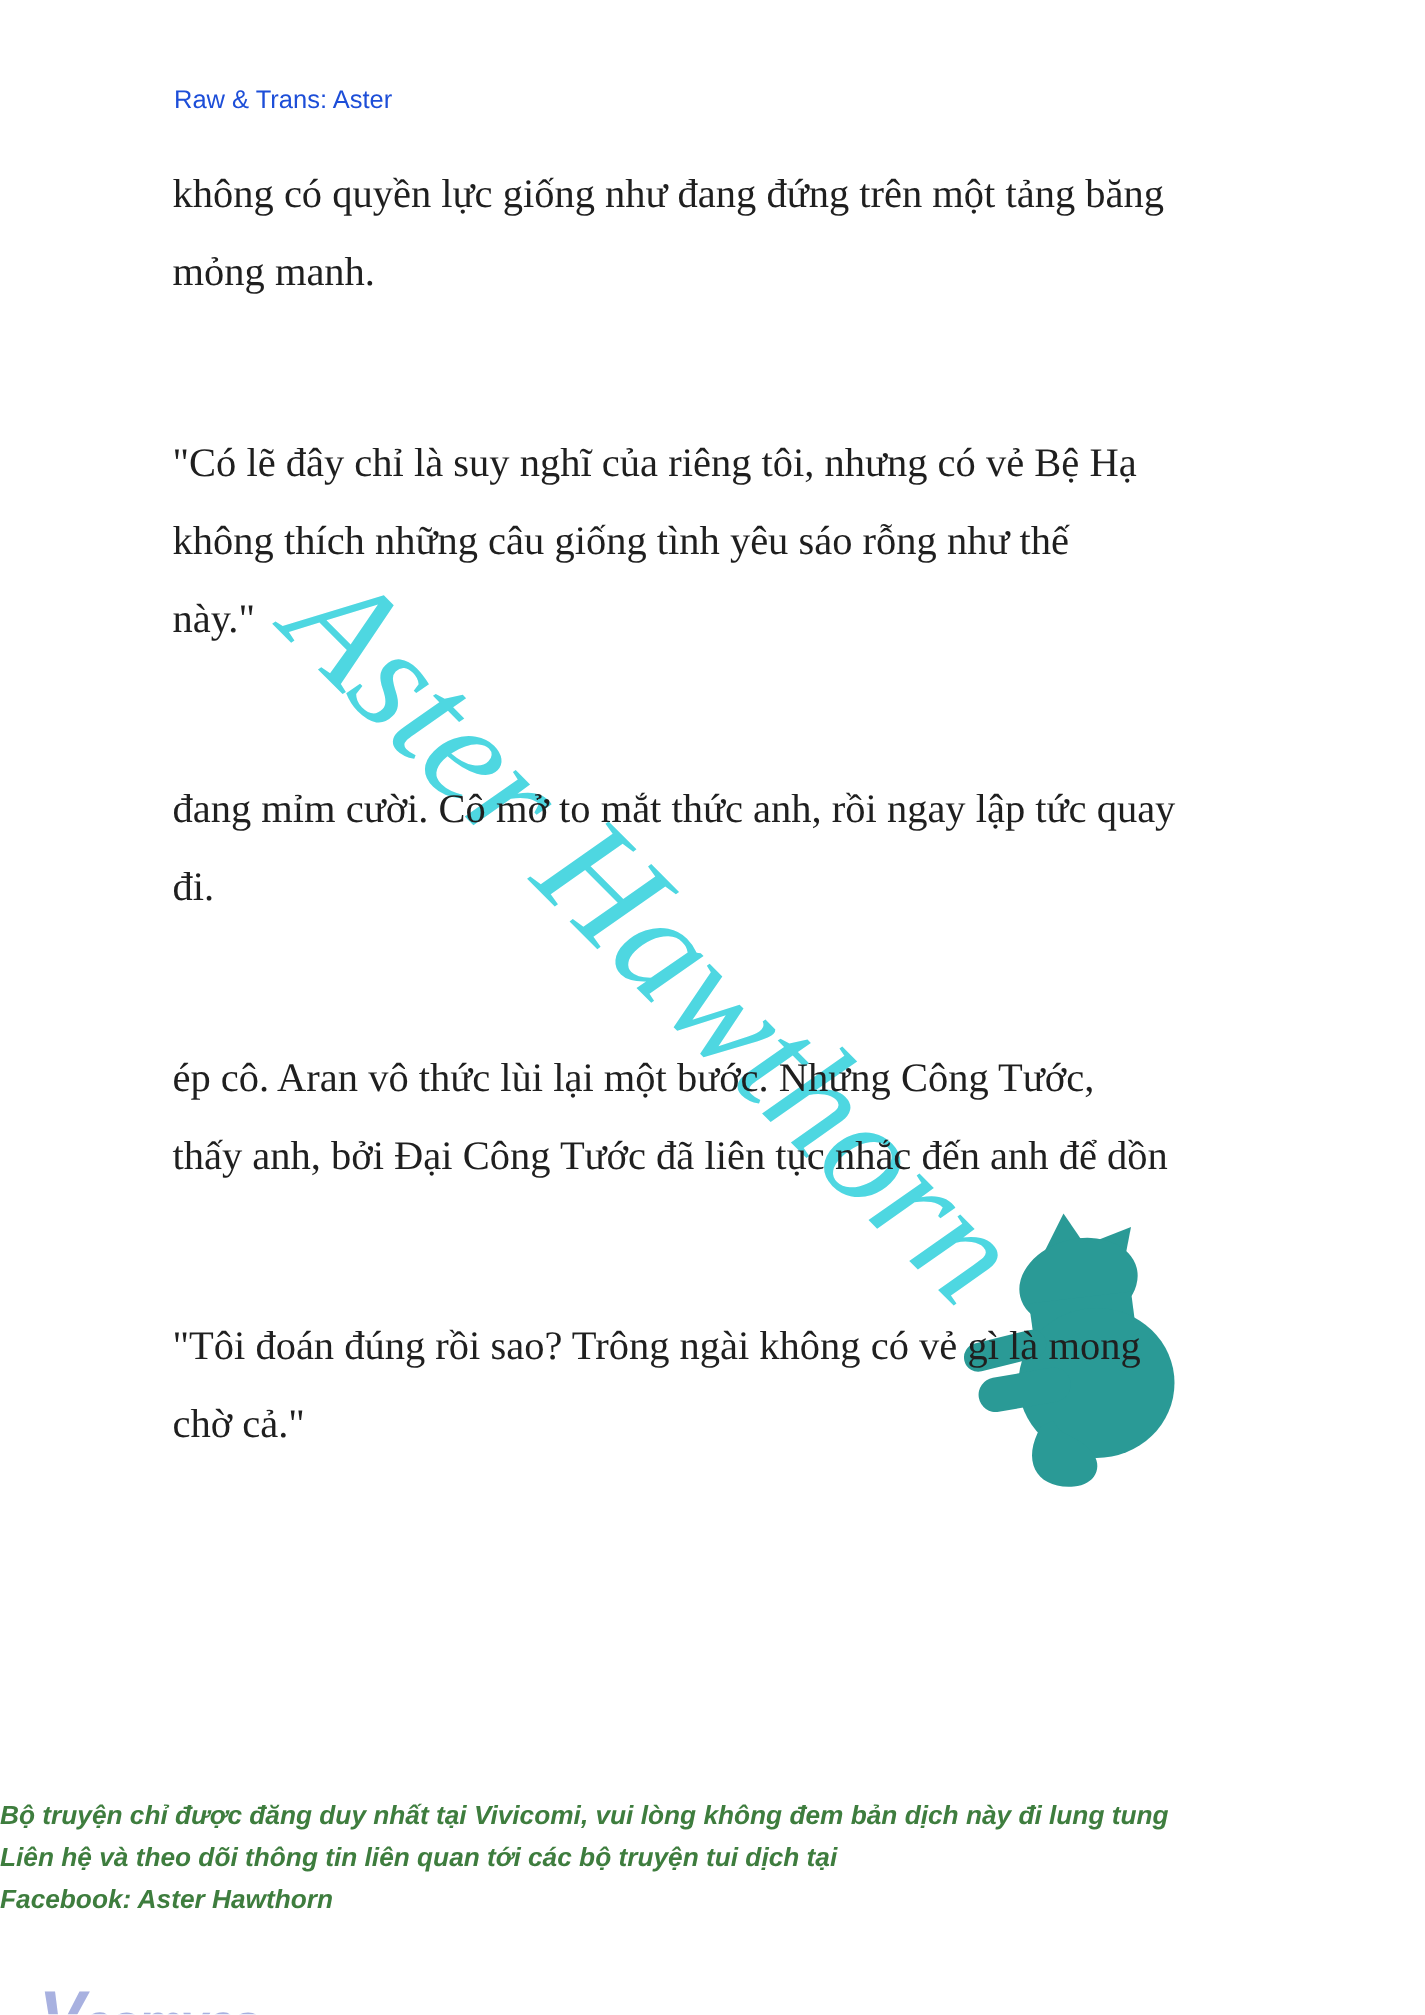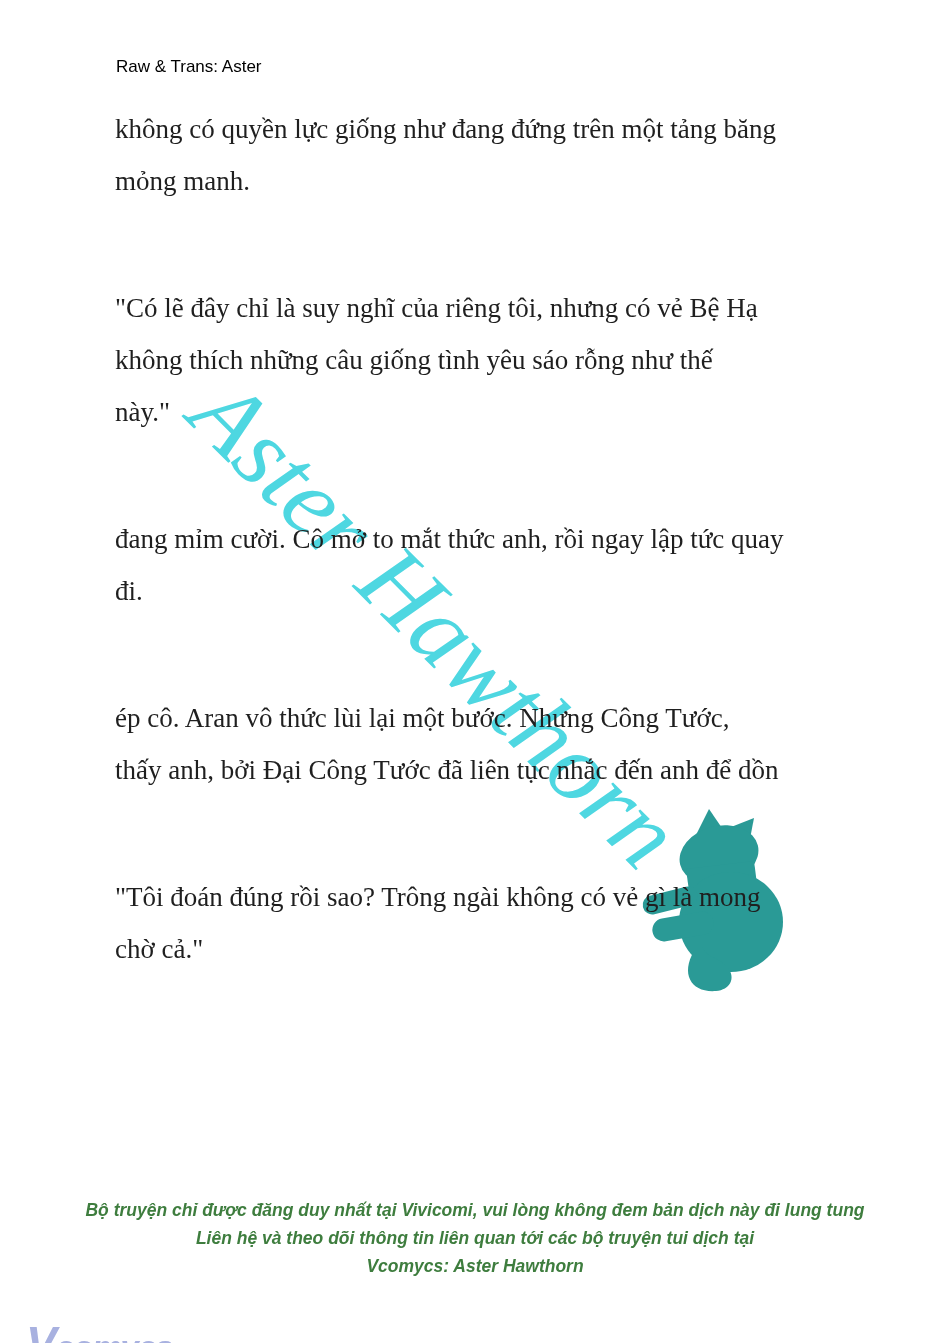--- a/index.html
+++ b/index.html
@@ -6,21 +6,21 @@
   .page{
     position:relative;
     width:950px;height:1343px;
     background:#ffffff;
     overflow:hidden;
     font-family:"Liberation Serif","DejaVu Serif",serif;
   }
   .header{
     position:absolute;left:116px;top:57px;
     font-family:"Liberation Sans","DejaVu Sans",sans-serif;
-    font-size:17px;color:#000000;white-space:nowrap;
+    font-size:17px;color:#1d4ed8;white-space:nowrap;
   }
   .watermark{
     position:absolute;left:244px;top:361px;
     transform:rotate(45deg);transform-origin:0 0;
     font-family:"Liberation Serif","DejaVu Serif",serif;
     font-style:italic;
     font-size:100px;line-height:1;
     color:var(--watermark,#4ed7e1);
     white-space:nowrap;
     z-index:1;
@@ -33,21 +33,21 @@
   .content{
     position:absolute;left:115px;top:103px;width:736px;
     font-size:27px;line-height:52px;
     color:var(--text,#1f1f1f);
     z-index:3;
   }
   .para{margin:0 0 75px 0;}
   .line{white-space:nowrap;}
   .footer{
     position:absolute;left:0;top:1196px;width:950px;
-    text-align:center;
+    text-align:left;
     font-family:"Liberation Sans","DejaVu Sans",sans-serif;
     font-style:italic;font-weight:bold;
     font-size:17.5px;line-height:28px;
     color:var(--footer-green,#3e7d3e);
     z-index:3;
   }
   .logo{
     position:absolute;left:26px;top:1288px;
     z-index:3;
     margin-top:28px;
@@ -103,20 +103,20 @@
     </div>
     <div class="para">
       <div class="line">"Tôi đoán đúng rồi sao? Trông ngài không có vẻ gì là mong</div>
       <div class="line">chờ cả."</div>
     </div>
   </div>
 
   <div class="footer">
     <div>Bộ truyện chỉ được đăng duy nhất tại Vivicomi, vui lòng không đem bản dịch này đi lung tung</div>
     <div>Liên hệ và theo dõi thông tin liên quan tới các bộ truyện tui dịch tại</div>
-    <div>Vcomycs: Aster Hawthorn</div>
+    <div>Facebook: Aster Hawthorn</div>
   </div>
 
   <div class="logo">
     <span class="logo-text">Vcomycs</span>
   </div>
 
 </div>
 
 </body></html>

